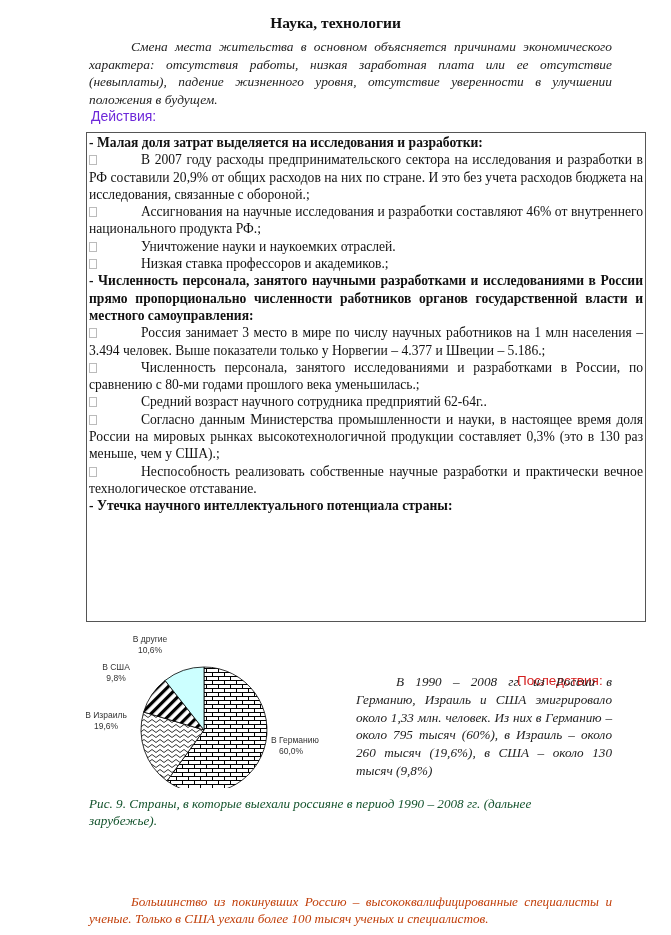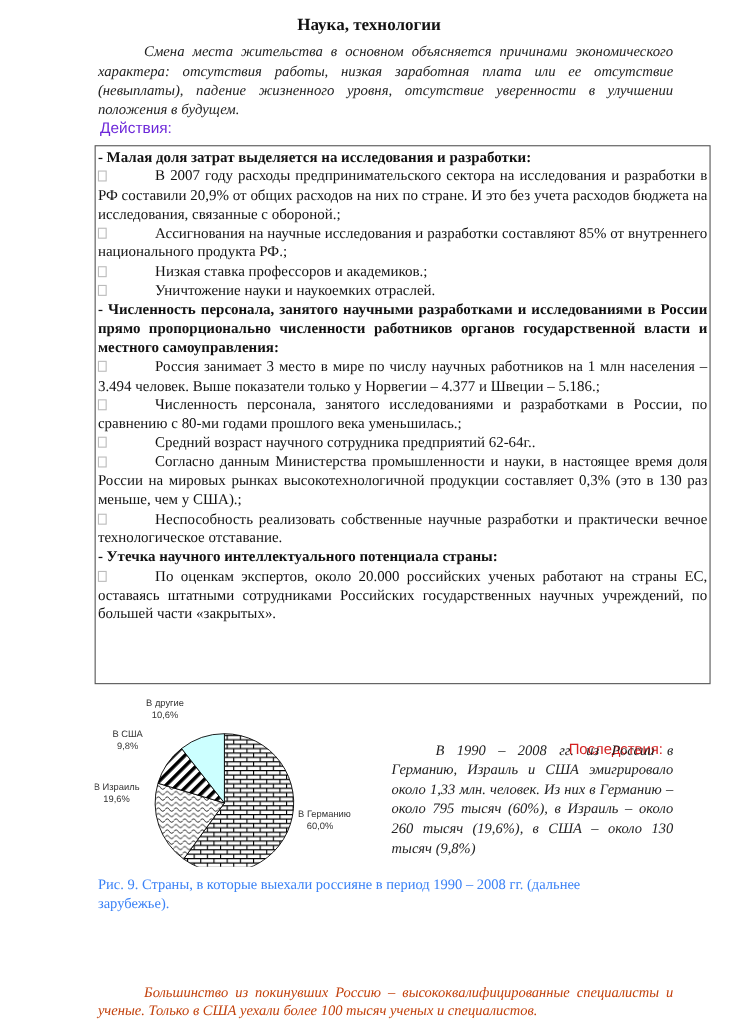--- a/index.html
+++ b/index.html
@@ -19,49 +19,48 @@
   .box .it { }
   .box .bul { display: inline-block; width: 8px; height: 10px; border: 1px solid #bbb;
               box-sizing: border-box; margin-right: 44px; vertical-align: -1px; }
   .consequences { position: absolute; left: 517px; top: 625px; font-family: "Liberation Sans", sans-serif;
                   font-size: 13.5px; color: #d42020; margin-top: 48px; }
   .chart { position: absolute; left: 86px; top: 628px; width: 260px; height: 160px; }
   .chart text { font-family: "Liberation Sans", sans-serif; font-size: 8.5px; fill: #333; }
   .side-text { position: absolute; left: 356px; width: 256px; top: 673px; font-style: italic;
                font-size: 13.2px; line-height: 17.8px; text-align: justify; color: #222; }
   .side-text .ind { display: inline-block; width: 40px; }
-  .caption { position: absolute; left: 89px; width: 500px; top: 795px; font-size: 13.2px; line-height: 17px; color: #3b82f6; }
+  .caption { position: absolute; left: 89px; width: 500px; top: 795px; font-size: 13.2px; line-height: 17px; color: #14532d; font-style: italic; }
   .outro { position: absolute; left: 89px; width: 523px; top: 893px; font-style: italic;
            font-size: 13.2px; line-height: 17.3px; text-align: justify; color: #c2410c; }
   .outro .ind { display: inline-block; width: 42px; }
   .outro p { margin: 0; }
 </style>
 </head>
 <body>
 
 <div class="title">Наука, технологии</div>
 
 <div class="intro"><span class="ind"></span><span>Смена места жительства в основном объясняется причинами экономического характера: отсутствия работы, низкая заработная плата или ее отсутствие (невыплаты), падение жизненного уровня, отсутствие уверенности в улучшении положения в будущем.</span></div>
 
 <div class="actions-label">Действия:</div>
 
 <div class="box" id="box">
     <div class="h">- Малая доля затрат выделяется на исследования и разработки:</div>
     <div class="it"><span class="bul"></span><span>В 2007 году расходы предпринимательского сектора на исследования и разработки в РФ составили 20,9% от общих расходов на них по стране. И это без учета расходов бюджета на исследования, связанные с обороной.;</span></div>
-    <div class="it"><span class="bul"></span><span>Ассигнования на научные исследования и разработки составляют 85% от внутреннего национального продукта РФ.;</span></div>
+    <div class="it"><span class="bul"></span><span>Ассигнования на научные исследования и разработки составляют 46% от внутреннего национального продукта РФ.;</span></div>
+    <div class="it"><span class="bul"></span><span>Уничтожение науки и наукоемких отраслей.</span></div>
     <div class="it"><span class="bul"></span><span>Низкая ставка профессоров и академиков.;</span></div>
-    <div class="it"><span class="bul"></span><span>Уничтожение науки и наукоемких отраслей.</span></div>
     <div class="h">- Численность персонала, занятого научными разработками и исследованиями в России прямо пропорционально численности работников органов государственной власти и местного самоуправления:</div>
     <div class="it"><span class="bul"></span><span>Россия занимает 3 место в мире по числу научных работников на 1 млн населения – 3.494 человек. Выше показатели только у Норвегии – 4.377 и Швеции – 5.186.;</span></div>
     <div class="it"><span class="bul"></span><span>Численность персонала, занятого исследованиями и разработками в России, по сравнению с 80-ми годами прошлого века уменьшилась.;</span></div>
     <div class="it"><span class="bul"></span><span>Средний возраст научного сотрудника предприятий 62-64г..</span></div>
     <div class="it"><span class="bul"></span><span>Согласно данным Министерства промышленности и науки, в настоящее время доля России на мировых рынках высокотехнологичной продукции составляет 0,3% (это в 130 раз меньше, чем у США).;</span></div>
     <div class="it"><span class="bul"></span><span>Неспособность реализовать собственные научные разработки и практически вечное технологическое отставание.</span></div>
     <div class="h">- Утечка научного интеллектуального потенциала страны:</div>
-    <div class="it"><span class="bul"></span><span>По оценкам экспертов, около 20.000 российских ученых работают на страны ЕС, оставаясь штатными сотрудниками Российских государственных научных учреждений, по большей части «закрытых».</span></div>
   </div>
 
 <svg class="chart" viewBox="0 0 260 160" id="chart">
   <defs>
     <pattern id="pat-bricks" width="12" height="8" patternUnits="userSpaceOnUse">
       <rect width="12" height="8" fill="#fff"></rect>
       <path d="M0 0.5H12 M0 4.5H12 M0.5 0.5V4.5 M6.5 4.5V8" stroke="#000" stroke-width="1" fill="none"></path>
     </pattern>
     <pattern id="pat-waves" width="8" height="5" patternUnits="userSpaceOnUse">
       <rect width="8" height="5" fill="#fff"></rect>

